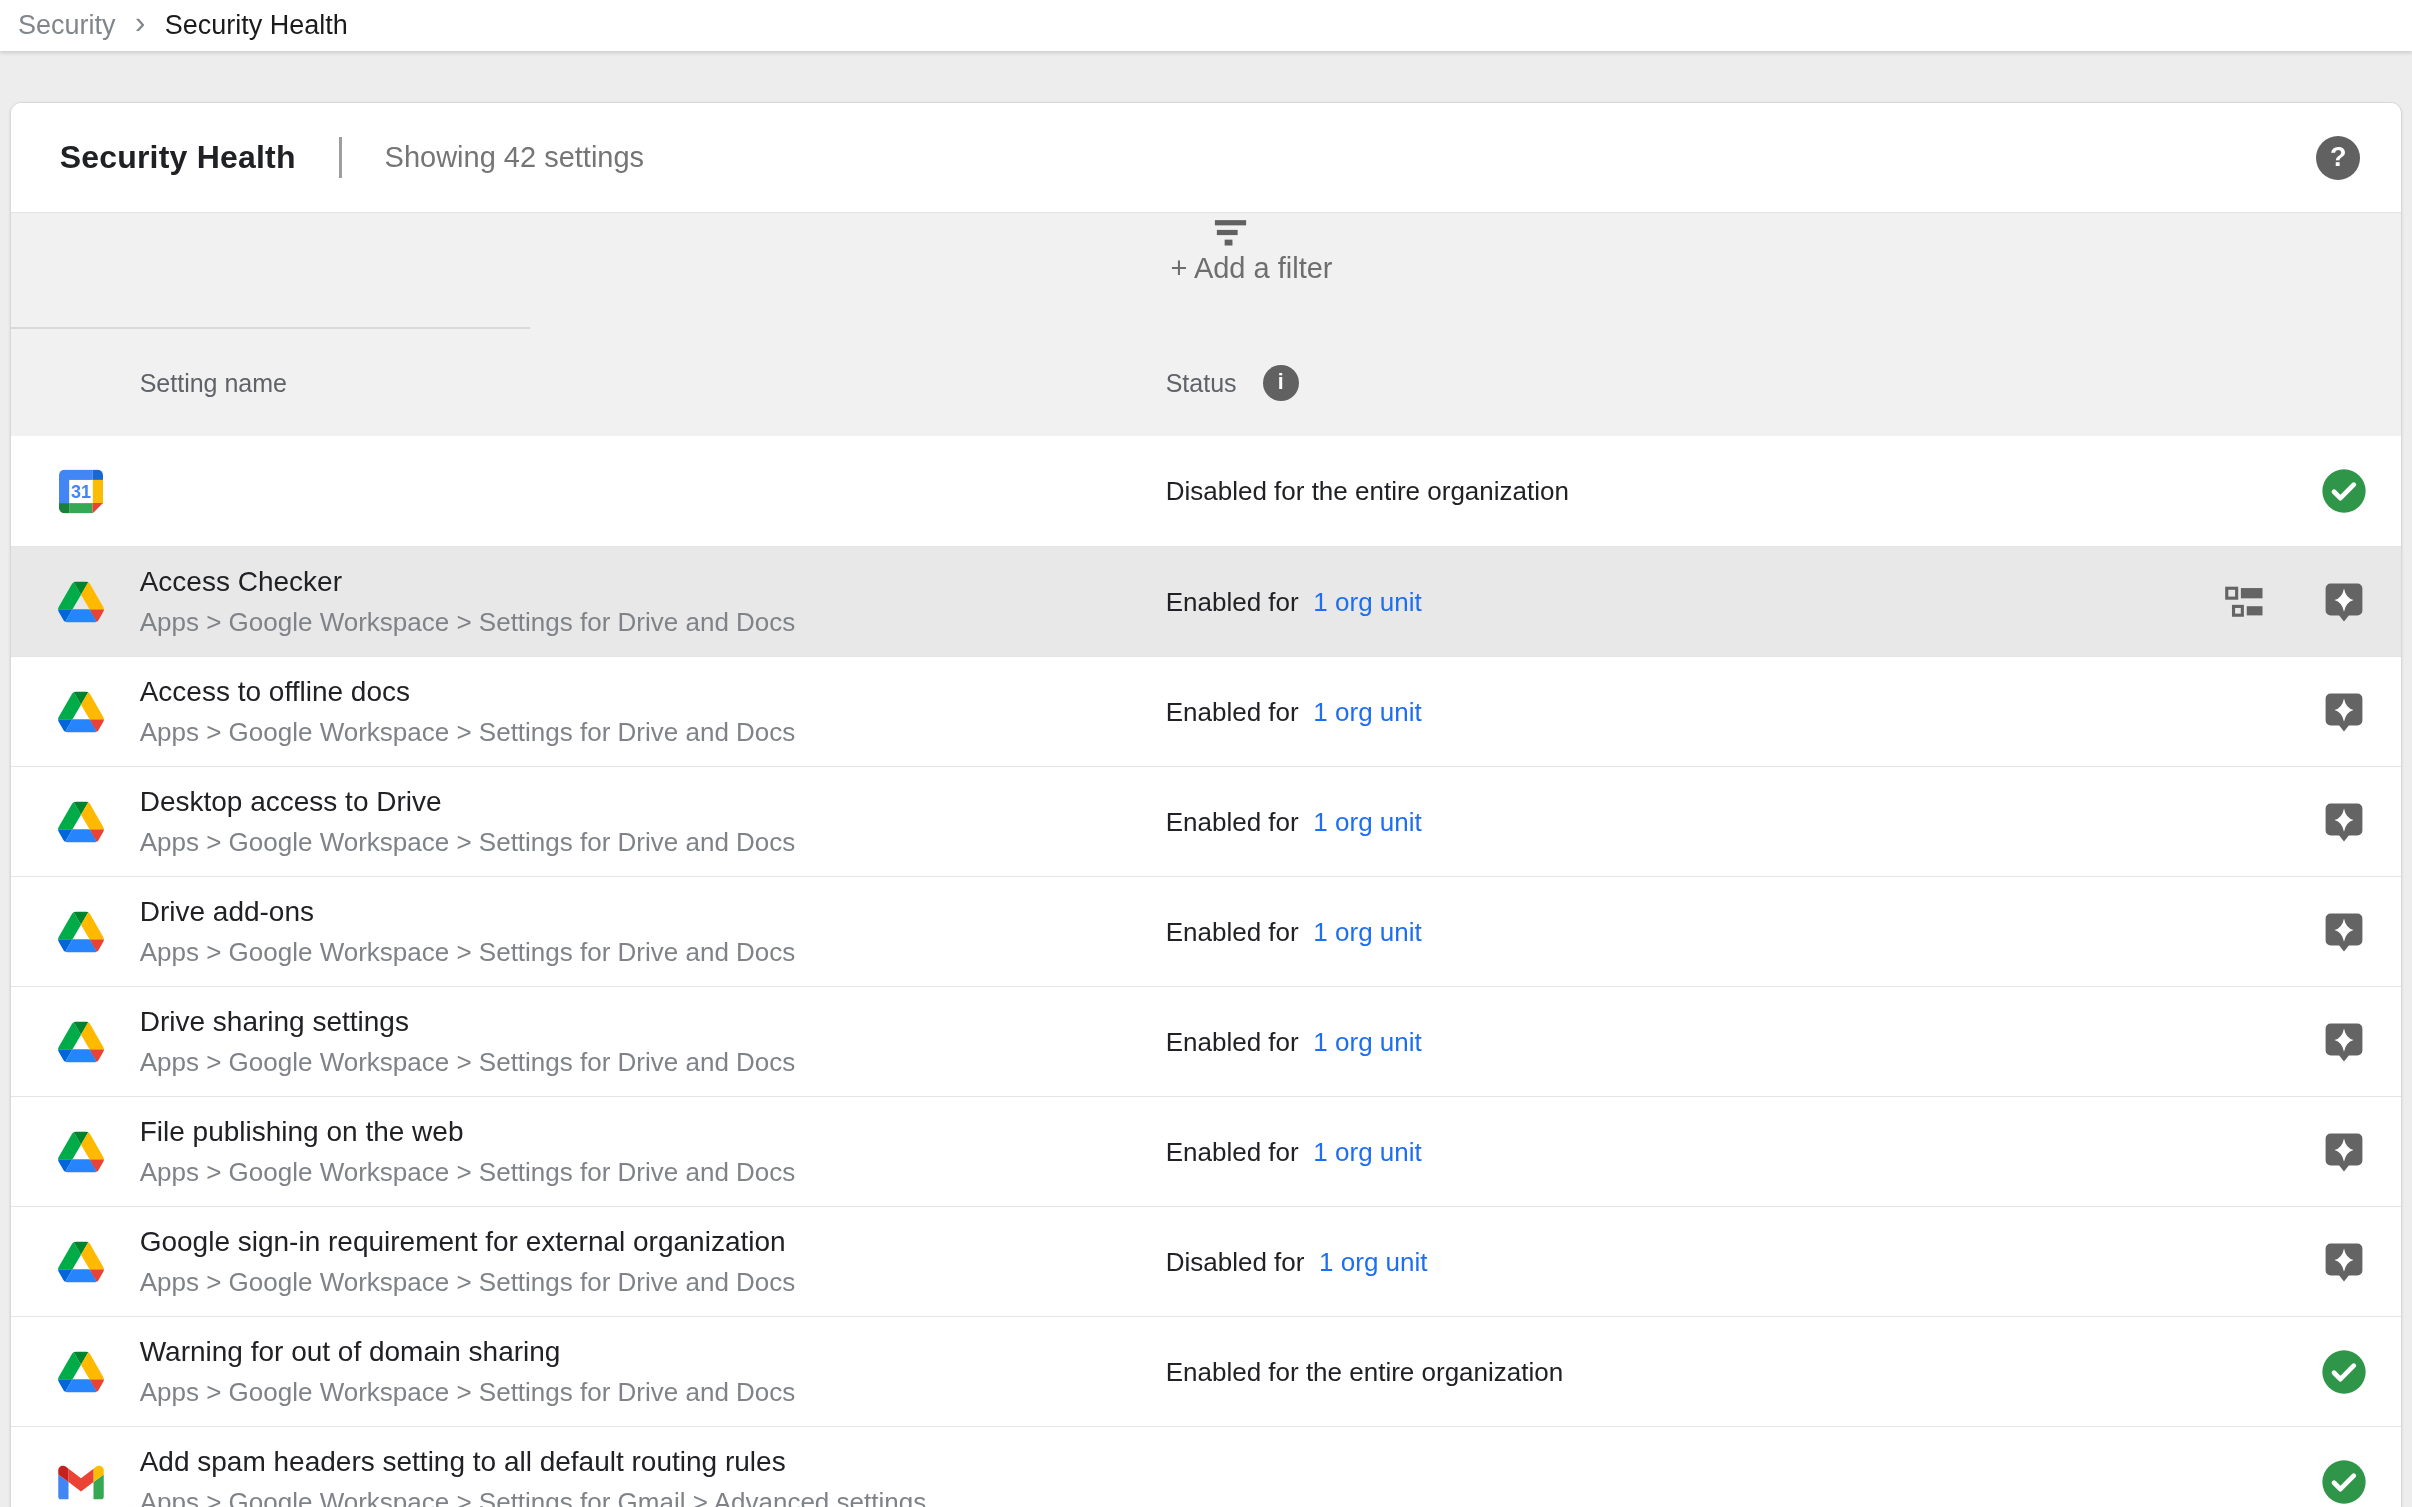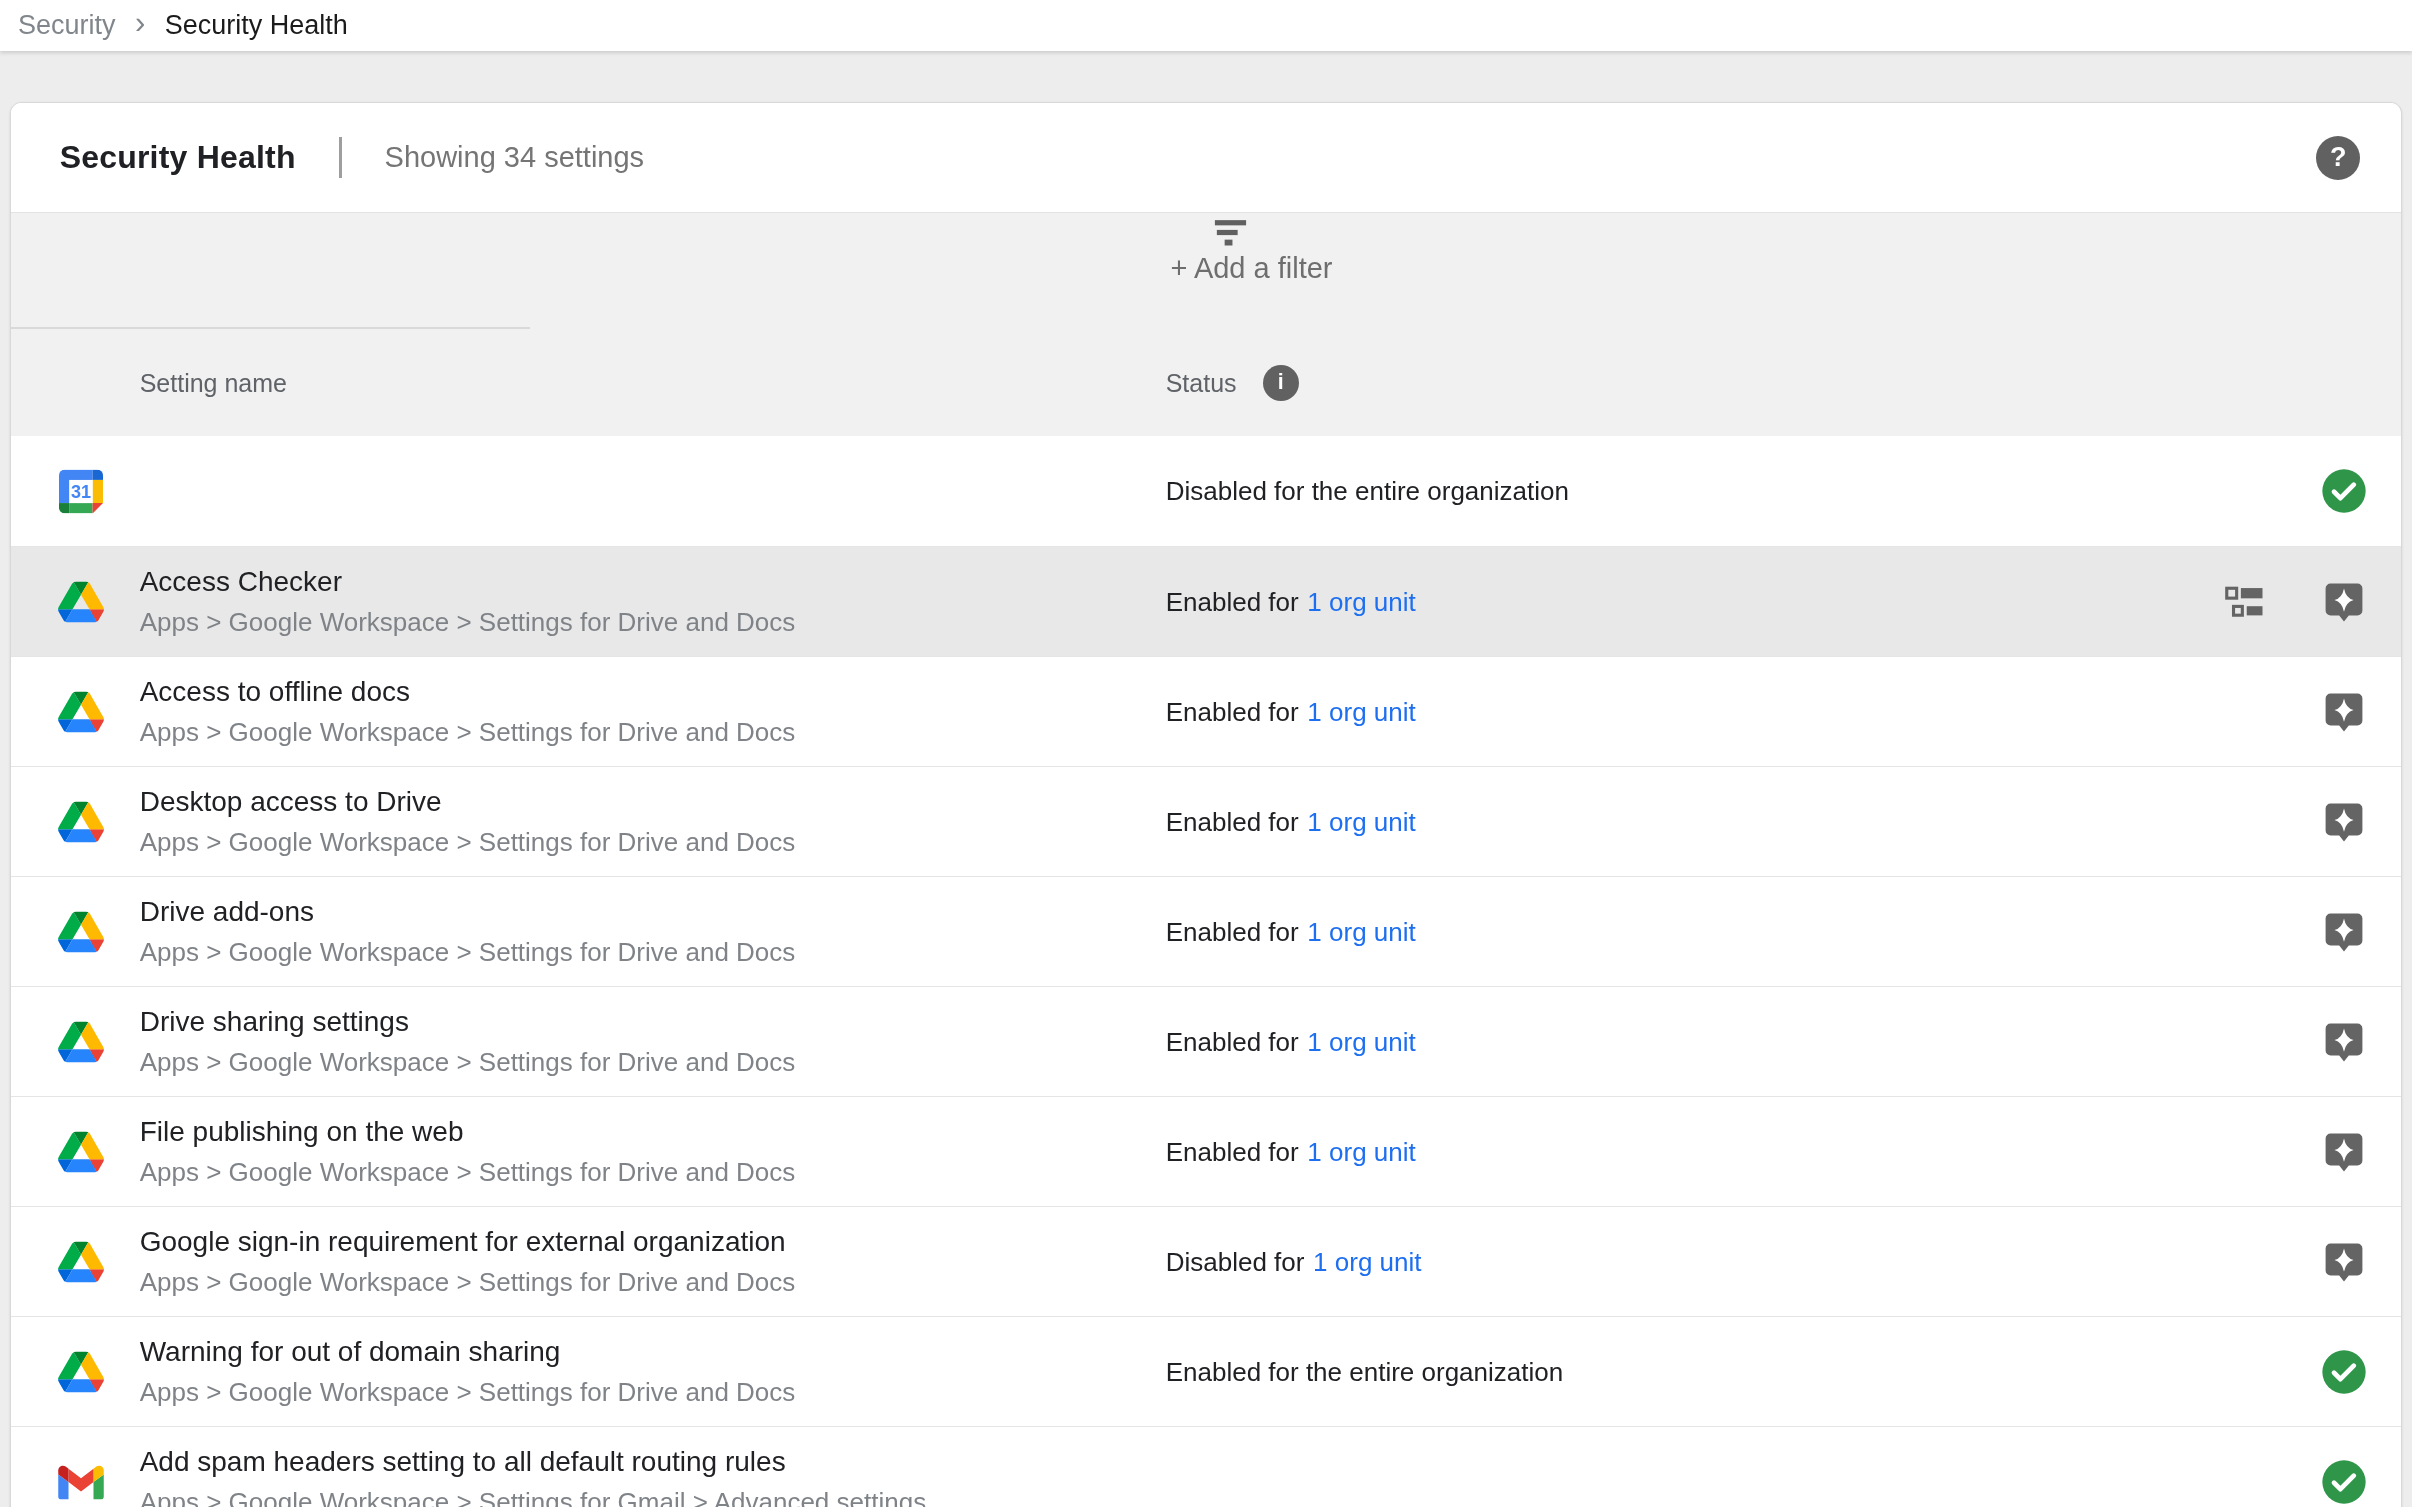--- a/index.html
+++ b/index.html
@@ -100,21 +100,21 @@
     display:flex; align-items:center; justify-content:center;
   }
   .row-text { position:absolute; left:129px; top:50%; transform:translateY(-50%); }
   .row-title { font-size:28px; color:#202124; margin-bottom:9.7px; }
   .row-path { font-size:26px; color:#7f8388; }
   .row-status {
     position:absolute; left:1155px; top:50%; transform:translateY(-50%);
     font-size:26px; color:#202124;
     display:flex; align-items:baseline; gap:8.7px; white-space:nowrap;
   }
-  .status-link { color:var(--link-blue, #1a73e8); text-decoration:none; cursor:pointer; }
+  .status-link { color:var(--link-blue, #1a73e8); text-decoration:none; cursor:pointer;margin-left:6px; }
   .row-trailing {
     position:absolute; right:34px; top:50%; transform:translateY(-50%);
     width:46px; height:46px;
     display:flex; align-items:center; justify-content:center;
   }
   .row-org {
     position:absolute; right:133px; top:50%; transform:translateY(-50%);
     width:44px; height:44px;
     display:flex; align-items:center; justify-content:center;
   }
@@ -126,21 +126,21 @@
   <span class="crumb-parent">Security</span>
   <span class="crumb-sep">›</span>
   <span class="crumb-current">Security Health</span>
 </div>
 
 <div class="card">
 
   <div class="card-header">
     <span class="card-title">Security Health</span>
     <span class="title-sep"></span>
-    <span class="card-subtitle">Showing 34 settings</span>
+    <span class="card-subtitle">Showing 42 settings</span>
     <span class="help-btn">?</span>
   </div>
 
   <div class="gray-section">
     <div class="filter-row">
       <span class="filter-icon">
         <svg width="39" height="39" viewBox="0 0 30 30">
             <g fill="#616161">
           <rect x="3" y="5.5" width="24" height="4"></rect>
           <rect x="4.5" y="13" width="16" height="4"></rect>

